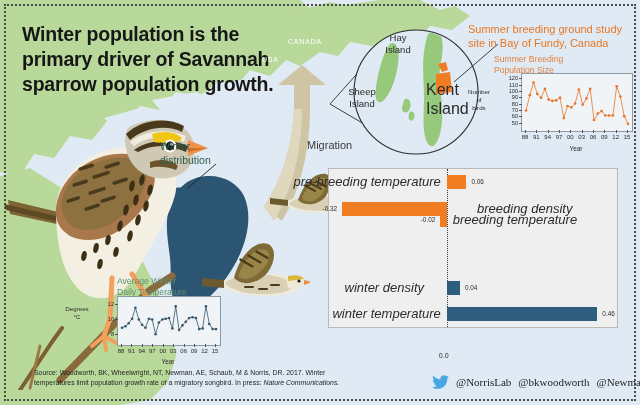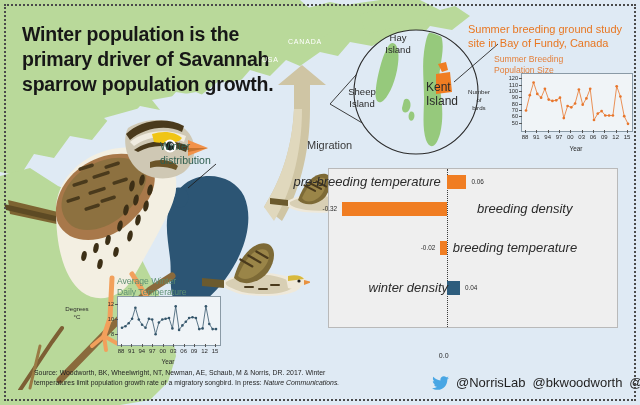--- a/index.html
+++ b/index.html
@@ -19,21 +19,21 @@
 
   
   .headline{position:absolute;left:22px;top:22px;width:270px;z-index:20;
     font-size:19.5px;font-weight:bold;line-height:1.28;color:#171717;
     letter-spacing:-0.2px;}
   .country{position:absolute;z-index:22;color:#ffffff;font-size:7px;letter-spacing:0.8px;}
   .winterdist{position:absolute;left:160px;top:140px;z-index:25;color:#2e5d4e;
     font-size:10.5px;line-height:1.3;}
   .migration{position:absolute;left:295px;top:139px;z-index:25;color:#3a3a3a;font-size:11px;margin-left:12px;}
   .islandlabel{position:absolute;z-index:26;color:#2b2b2b;font-size:9.5px;line-height:1.22;text-align:center;}
-  .kentlabel{position:absolute;z-index:26;color:#2b2b2b;font-size:12px;line-height:1.2;}
+  .kentlabel{position:absolute;z-index:26;color:#2b2b2b;font-size:16px;line-height:1.2;}
 
   .studysite{position:absolute;left:468px;top:22px;width:165px;z-index:26;
     color:#e87722;font-size:11px;line-height:1.3;}
 
   
   .chartbox{position:absolute;background:#f0f4f7;border:1px solid #8a9aa6;z-index:30;}
   .charttitle{position:absolute;z-index:31;color:#5d8f70;font-size:8.6px;line-height:1.25;}
   .charttitle.orange{color:#e4803c;}
   .axislabel{position:absolute;z-index:31;color:#2b2b2b;font-size:6px;text-align:center;}
   .axisname{position:absolute;z-index:31;color:#2b2b2b;font-size:6.4px;text-align:center;}
@@ -52,21 +52,21 @@
   .bar.blue{background:#2e5d7d;}
   .barcat{position:absolute;font-size:13px;color:#2b2b2b;white-space:nowrap;line-height:14px;font-style:italic;}
   .barval{position:absolute;font-size:6.4px;color:#2b2b2b;white-space:nowrap;line-height:14px;}
   #barzerolabel{position:absolute;font-size:7px;color:#2b2b2b;}
 
   
   .source{position:absolute;left:34px;top:368px;width:330px;z-index:40;
     font-size:6.9px;color:#1f1f1f;line-height:1.45;}
   .source i{font-style:italic;}
   .twitter{position:absolute;left:432px;top:375px;z-index:40;display:flex;align-items:center;gap:7px;}
-  .handle{font-size:13px;color:#1f1f1f;}
+  .handle{font-size:11px;color:#1f1f1f;font-family:Liberation Serif, serif;}
   svg{display:block;}
 </style>
 </head>
 <body>
 
 <div id="root">
 
   <div class="ocean"></div>
 
   <svg width="640" height="405" style="position:absolute;left:0;top:0;z-index:1;">
@@ -439,29 +439,34 @@
     <div class="barrow" style="top: 6.16667px;">
           <div class="bar orange" style="left: 117.818px; width: 19.6364px; background: rgb(240, 125, 34);"></div>
           <span class="barcat" style="right: 176.182px;">pre-breeding temperature</span>
           <span class="barval" style="left: 142.455px;">0.06</span>
         </div>
         <div class="barrow" style="top: 32.5px;">
           <div class="bar orange" style="left: 13.0909px; width: 104.727px; background: rgb(240, 125, 34);"></div>
           <span class="barcat" style="left: 136px; padding-left: 12px;">breeding density</span>
           <span class="barval" style="right: 279.909px;">-0.32</span>
         </div>
-        <div class="barrow" style="top: 72px;">
+        <div class="barrow" style="top: 44px;">
           <div class="bar orange" style="left: 111.273px; width: 6.54545px; background: rgb(240, 125, 34);"></div>
           <span class="barcat" style="left: 123.818px;">breeding temperature</span>
           <span class="barval" style="right: 181.727px;">-0.02</span>
         </div>
         <div class="barrow" style="top: 111.5px;">
           <div class="bar blue" style="left: 117.818px; width: 13.0909px; background: rgb(46, 93, 125);"></div>
-          <span class="barcat" style="right: 169px;">winter density</span>
+          <span class="barcat" style="right: 193px;">winter density</span>
           <span class="barval" style="left: 135.909px;">0.04</span>
+        </div>
+        <div class="barrow" style="top: 137.833px;">
+          <div class="bar blue" style="left: 117.818px; width: 150.545px; background: rgb(46, 93, 125);"></div>
+          <span class="barcat" style="right: 176.182px;">winter temperature</span>
+          <span class="barval" style="left: 273.364px;">0.46</span>
         </div>
       </div>
     <div id="barzerolabel" style="left: 116.818px; top: 184px;">0.0</div>
   </div>
 
   <div class="source"><span>Source: Woodworth, BK, Wheelwright, NT, Newman, AE, Schaub, M &amp; Norris, DR. 2017. Winter temperatures limit population growth rate of a migratory songbird. In press: </span><i>Nature Communications.</i></div>
 
   <div class="twitter">
     <svg width="17" height="14">
       <path d="M17,1.7 C16.4,2 15.7,2.2 15,2.3 C15.7,1.9 16.3,1.2 16.5,0.4

